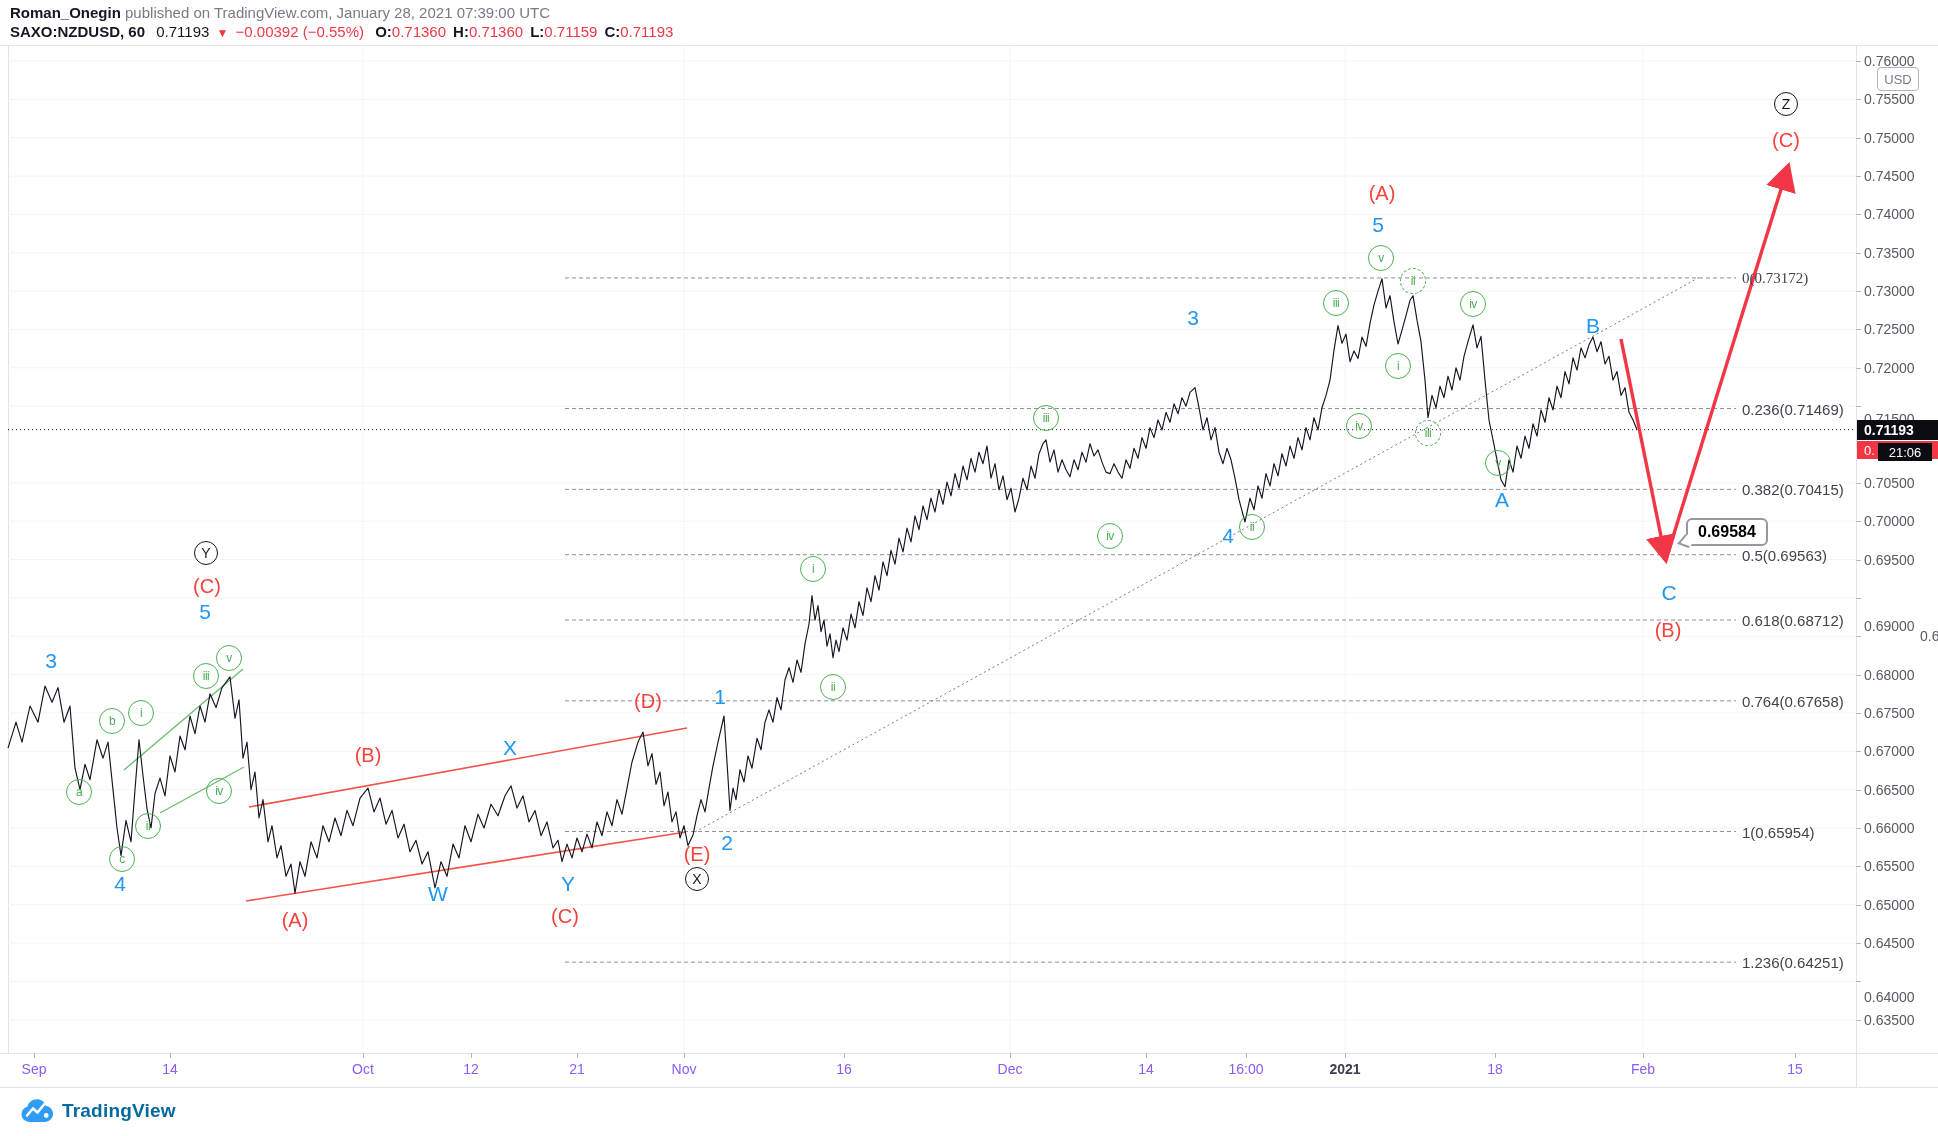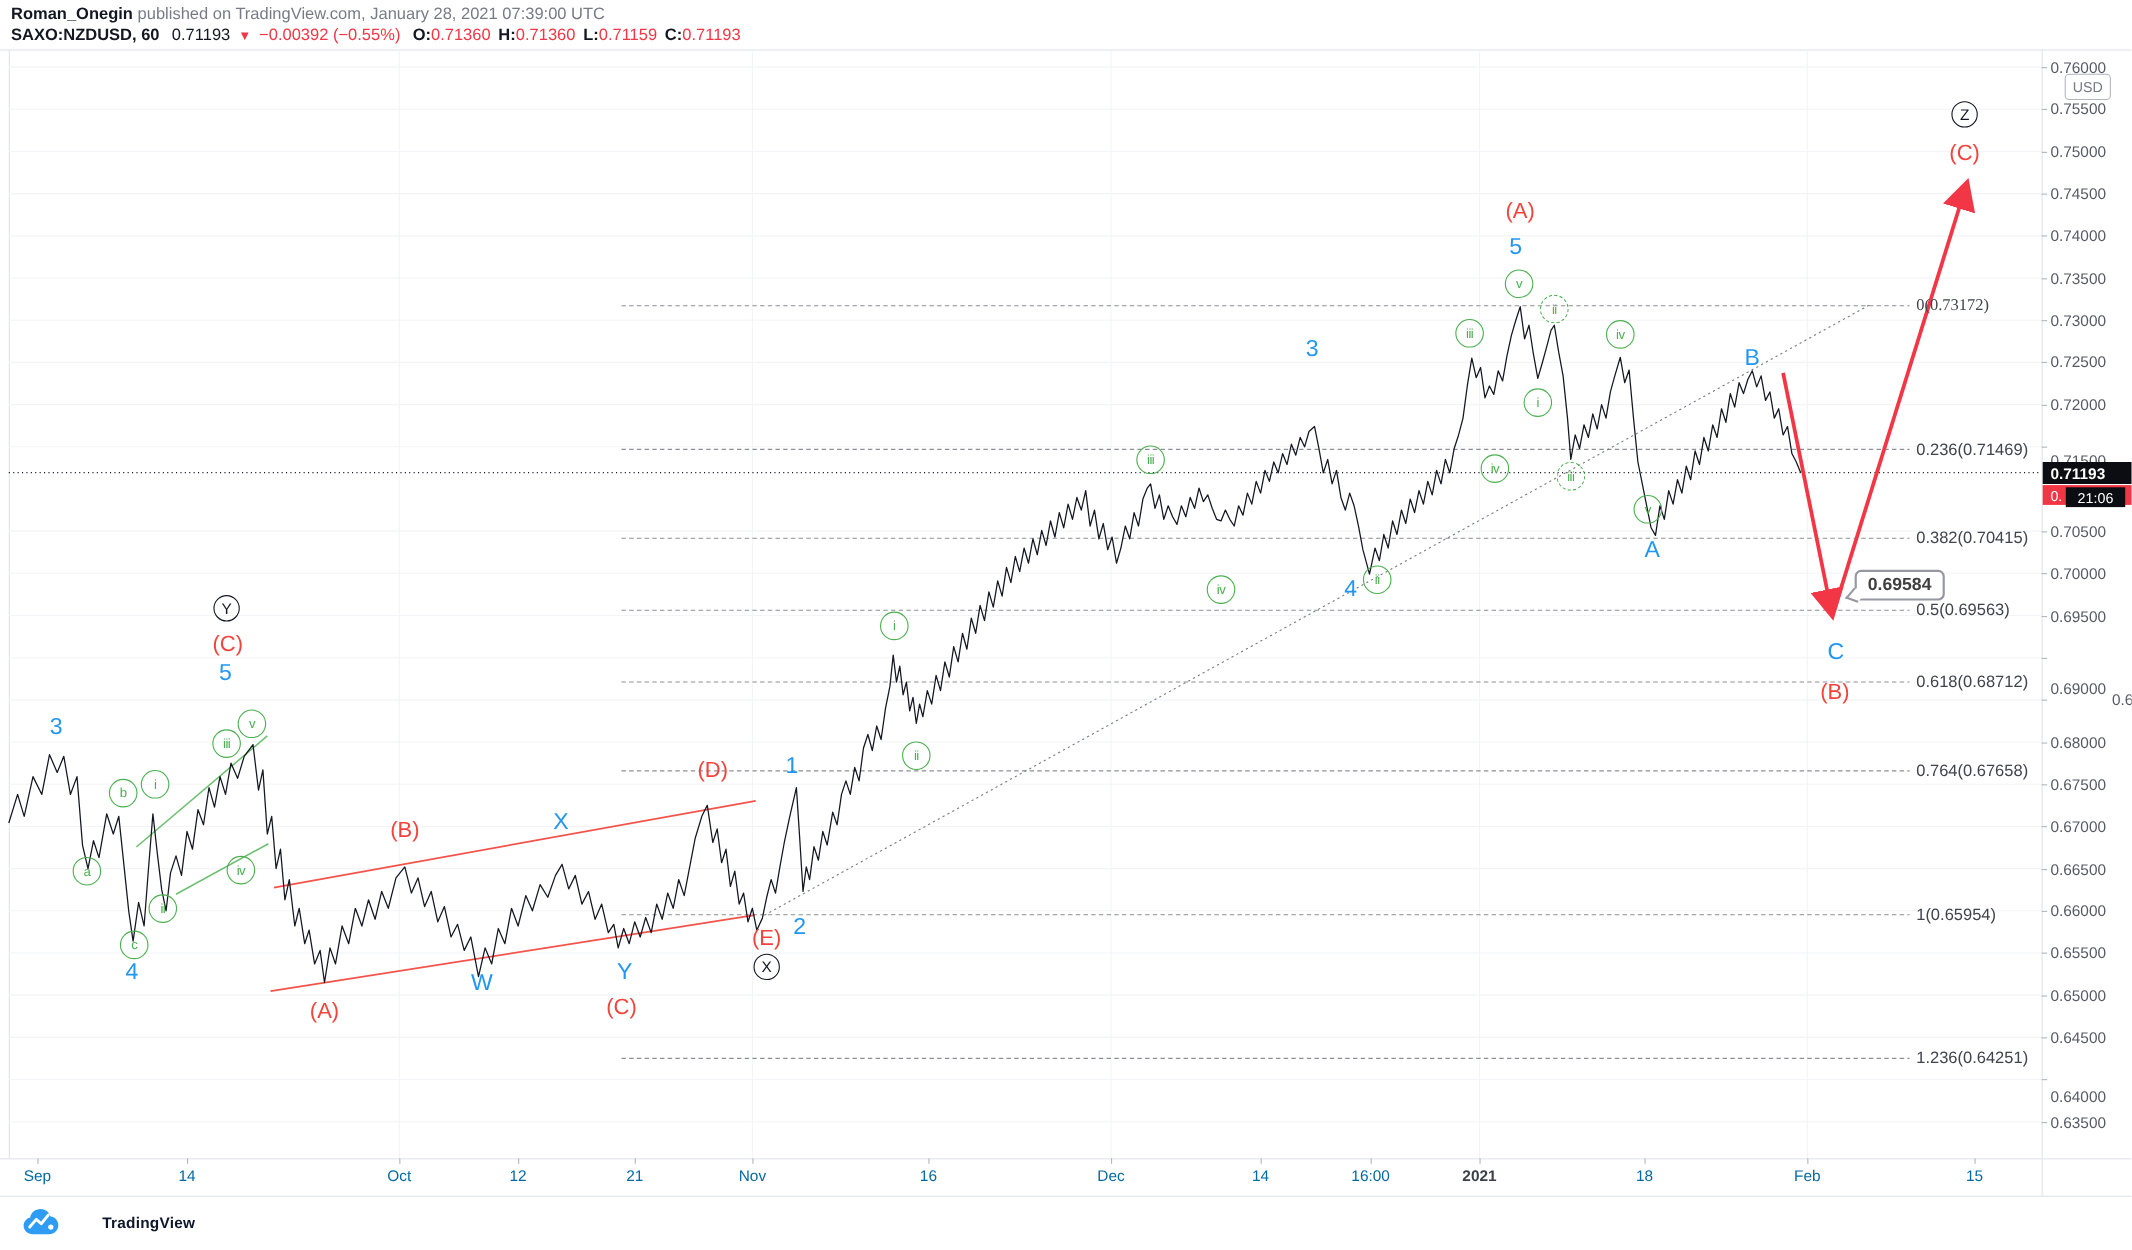--- a/index.html
+++ b/index.html
@@ -14,21 +14,21 @@
   .sym .d{color:#131722;}
   .sym .r{color:#f23645;}
   .sym .lbl{font-weight:bold;color:#131722;margin-left:7px;}
   
   .hline{position:absolute;height:1px;background:#e0e3eb;}
   .vline{position:absolute;width:1px;background:#e0e3eb;}
   svg.layer{position:absolute;left:0;top:0;}
   
   .paxlab{position:absolute;left:1864px;font-size:14px;color:#565a64;white-space:nowrap;}
   .ptick{position:absolute;left:1856px;width:5px;height:1px;background:#b2b5be;}
-  .taxlab{position:absolute;top:1061px;font-size:14px;color:#0369a1;transform:translateX(-50%);white-space:nowrap;}
+  .taxlab{position:absolute;top:1061px;font-size:14px;color:#8b5cf6;transform:translateX(-50%);white-space:nowrap;}
   .taxlab.bold{font-weight:bold;color:#3c4049;}
   .ttick{position:absolute;top:1053px;width:1px;height:5px;background:#b2b5be;}
   .fiblab{position:absolute;left:1742px;font-size:15px;color:#40444d;white-space:nowrap;transform:translateY(-50%);}
   
   .wv{position:absolute;transform:translate(-50%,-50%);white-space:nowrap;}
   .wv.blue{color:#2196f3;font-size:21px;font-weight:500;}
   .wv.red{color:#f3433c;font-size:20px;font-weight:500;}
   .gcirc{position:absolute;width:26px;height:26px;border:1.5px solid #4caf50;border-radius:50%;
          color:#4caf50;font-size:12px;display:flex;align-items:center;justify-content:center;
          transform:translate(-50%,-50%);letter-spacing:-0.5px;background:transparent;box-sizing:border-box;}
@@ -40,26 +40,26 @@
   .badge-last{position:absolute;left:1857px;top:420px;width:81px;height:20px;background:#0c0d12;color:#fff;
               font-size:14px;font-weight:bold;display:flex;align-items:center;padding-left:7px;box-sizing:border-box;}
   .badge-red{position:absolute;left:1857px;top:441px;width:81px;height:18px;background:#f23645;color:#fff;
              font-size:13px;display:flex;align-items:center;padding-left:7px;box-sizing:border-box;}
   .badge-count{position:absolute;left:1878px;top:443px;width:54px;height:18px;background:#0c0d12;color:#fff;
                font-size:13px;display:flex;align-items:center;justify-content:center;}
   .usd-badge{position:absolute;left:1877px;top:67px;width:40px;height:22px;border:1px solid #b2b5be;border-radius:4px;
              color:#787b86;font-size:13px;display:flex;align-items:center;justify-content:center;background:#fff;}
   
   .tip{position:absolute;left:1686px;top:518px;background:#fff;border:2px solid #9598a1;border-radius:6px;
-       padding:3px 10px;font-size:16px;font-weight:bold;color:#404040;}
+       padding:3px 10px;font-size:16px;font-weight:bold;color:#000000;}
   .tip .tail{position:absolute;left:-7px;bottom:-3px;width:10px;height:10px;background:#fff;
              border-left:2px solid #9598a1;border-bottom:2px solid #9598a1;transform:rotate(20deg) skew(-20deg);}
   
   .footer{position:absolute;left:20px;top:1098px;display:flex;align-items:center;gap:8px;}
-  .footer .brand{font-size:14px;font-weight:600;color:#0f172a;letter-spacing:0.2px;margin-left:31px;}
+  .footer .brand{font-size:19px;font-weight:600;color:#0369a1;letter-spacing:0.2px;}
 </style>
 </head>
 <body>
 
 <div class="stage">
 
   <div class="hdr">
     <span class="b">Roman_Onegin</span><span class="g"> published on TradingView.com, January 28, 2021 07:39:00 UTC</span>
   </div>
   <div class="sym">

